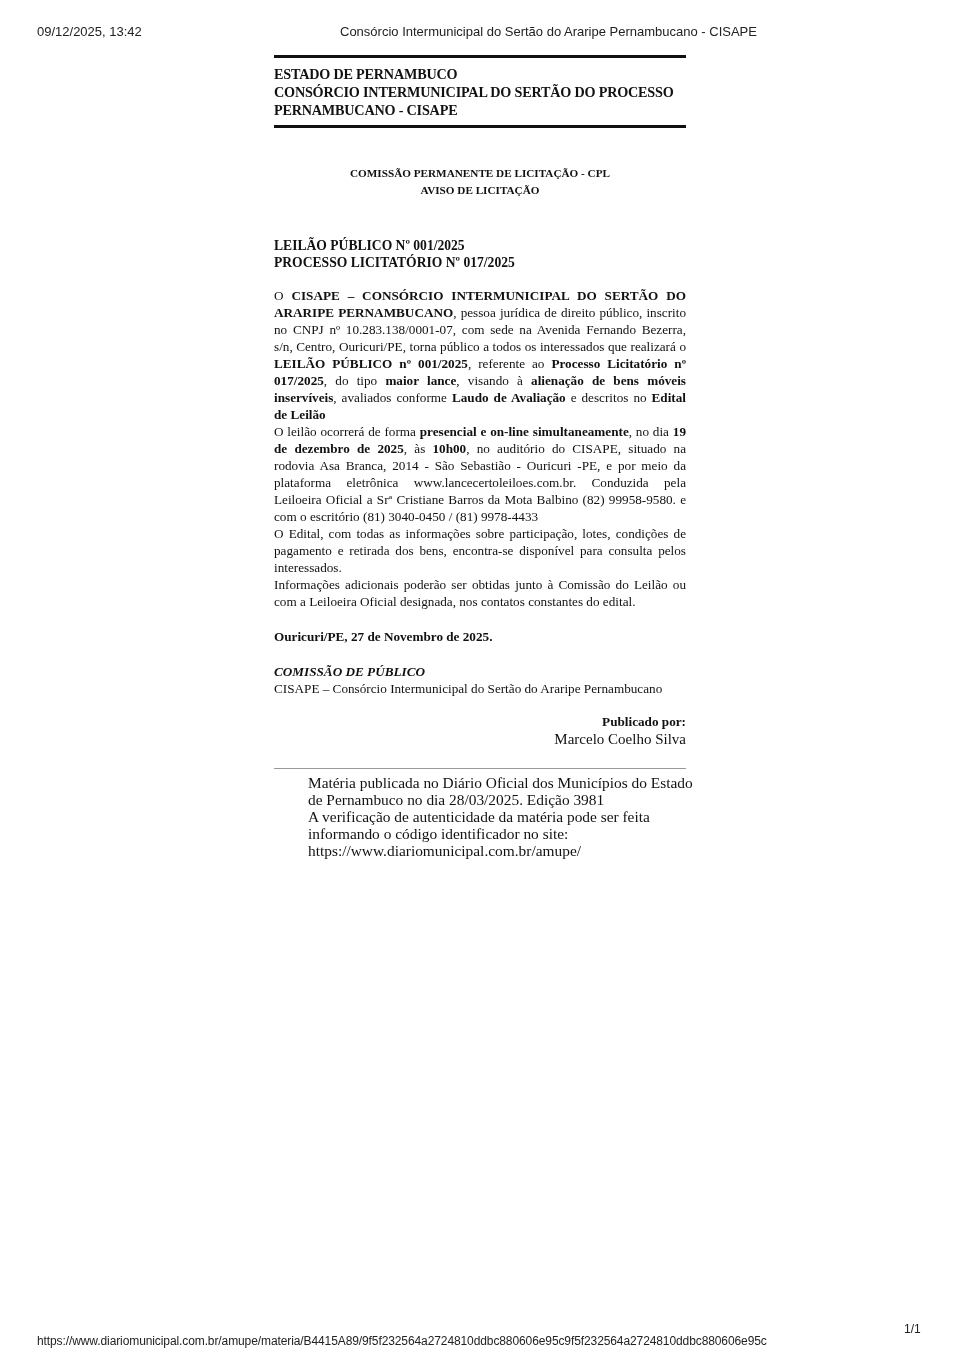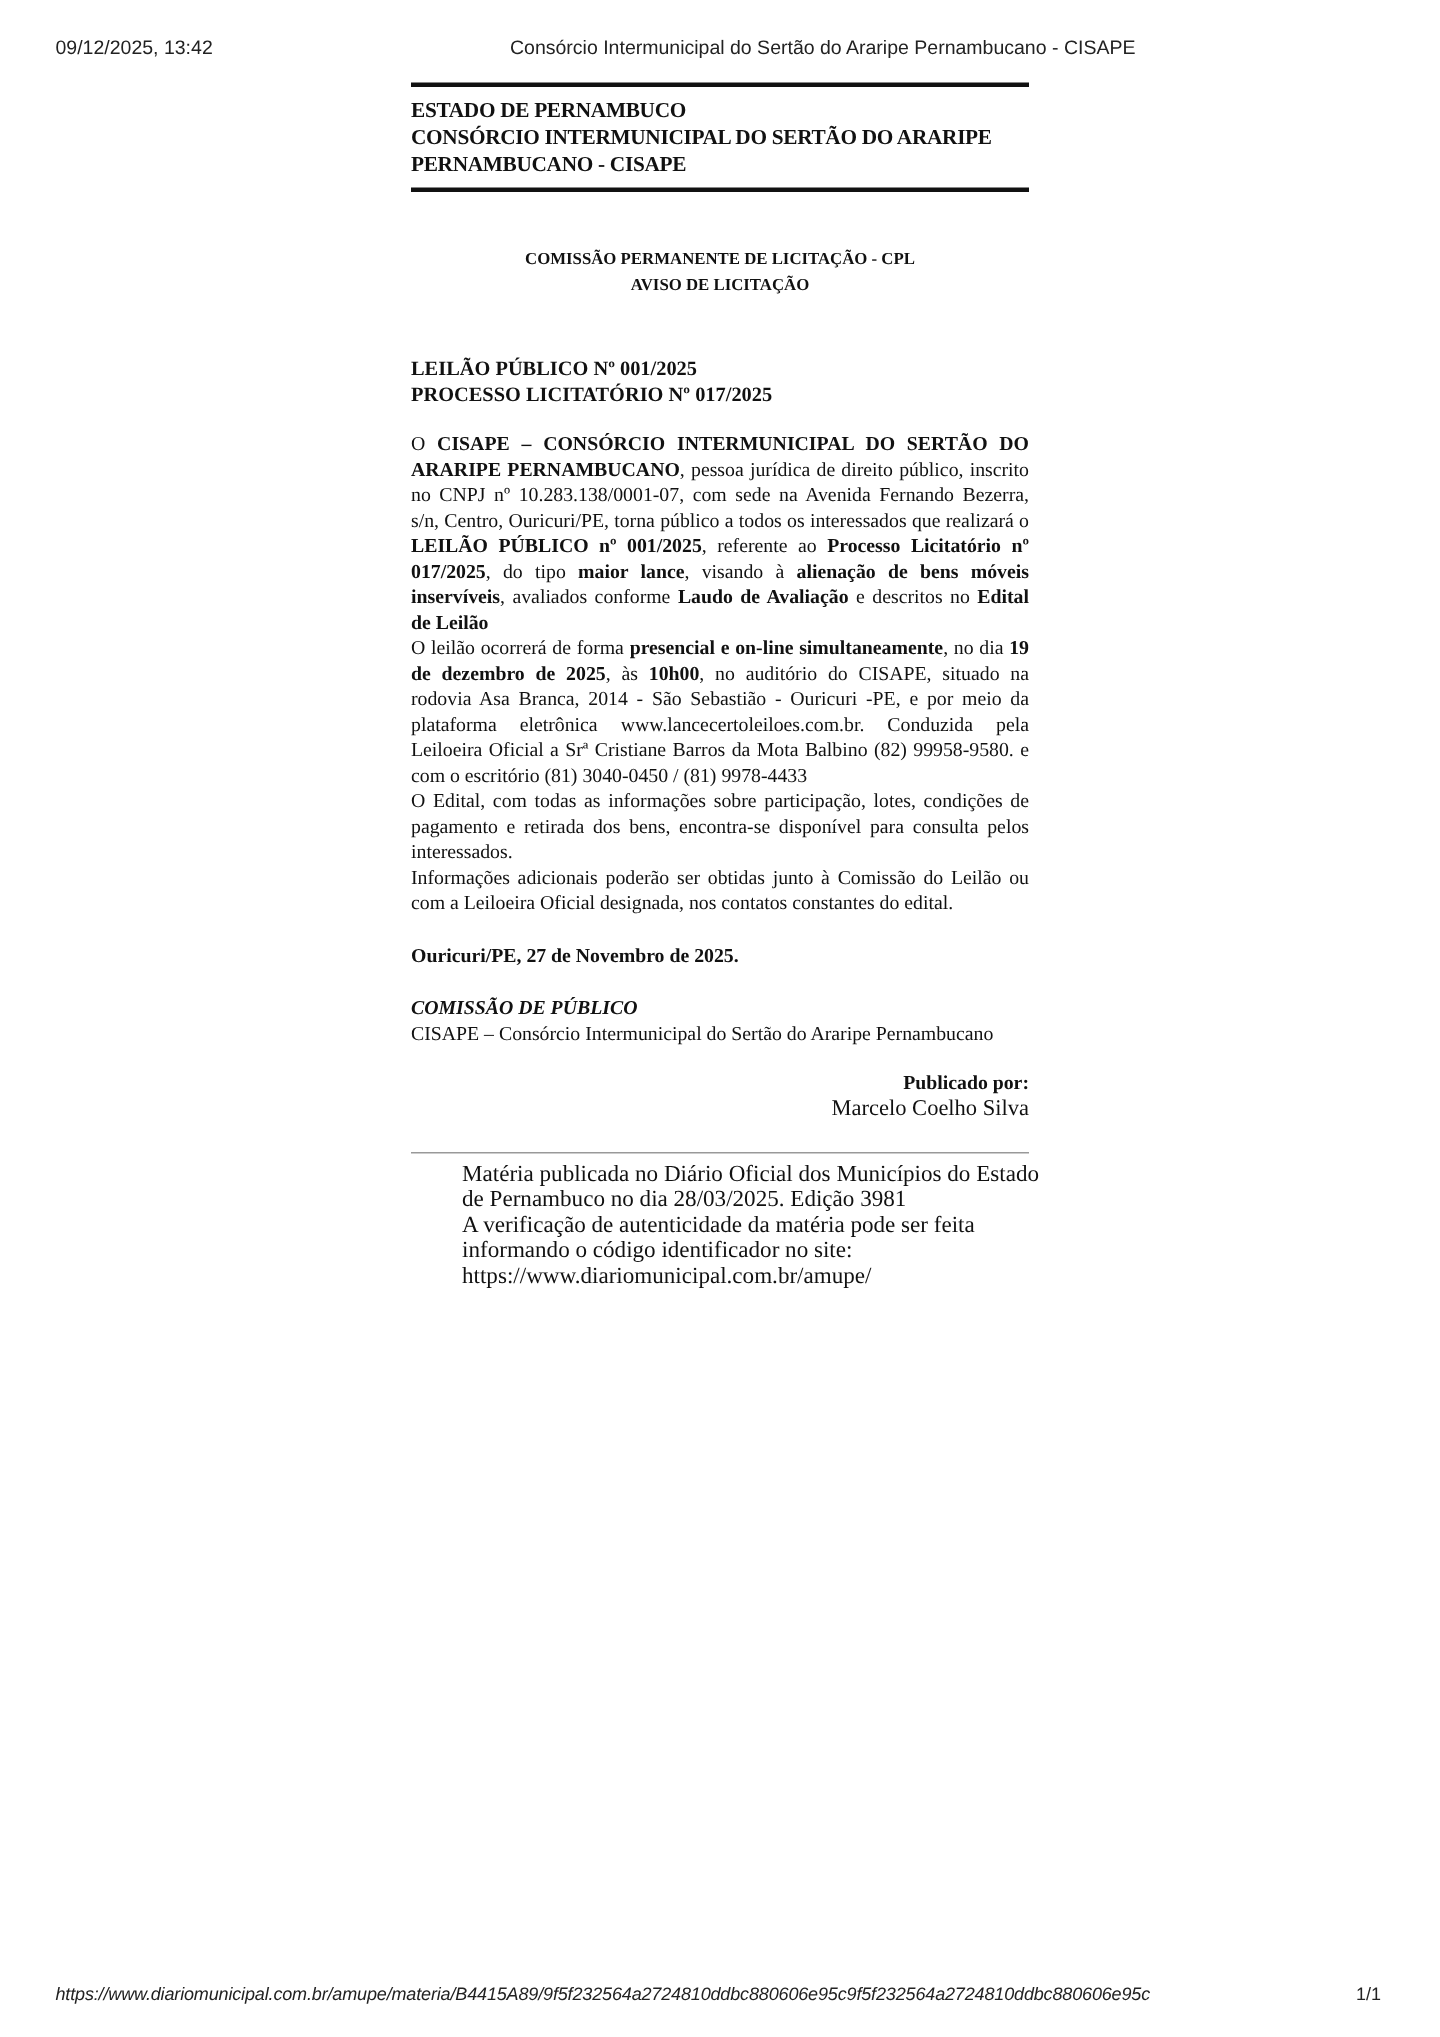--- a/index.html
+++ b/index.html
@@ -10,21 +10,21 @@
   .print-header {
     position: absolute; top: 24px; left: 0; width: 776px; height: 18px;
     font-family: "Liberation Sans", sans-serif; font-size: 13px; color: #222;
   }
   .print-header .date { position: absolute; left: 37px; top: 0; }
   .print-header .title { position: absolute; left: 340px; top: 0; }
   .print-footer {
     position: absolute; top: 1322px; left: 0; width: 960px; height: 18px;
     font-family: "Liberation Sans", sans-serif; font-size: 12px; color: #222;
   }
-  .print-footer .url { position: absolute; left: 37px; top: 0; letter-spacing: -0.1px; font-style: italic; }
+  .print-footer .url { position: absolute; left: 37px; top: 12px; letter-spacing: -0.1px; }
   .print-footer .page { position: absolute; left: 904px; top: 0; }
 
   .doc {
     position: absolute; left: 274px; top: 55px; width: 412px;
     font-family: "Liberation Serif", serif; font-size: 13.2px; line-height: 17px;
   }
   .rule-thick { height: 3px; background: #111; }
   .masthead {
     font-weight: bold; font-size: 14.2px; line-height: 18px;
     padding: 7px 0 6px 0;
@@ -59,21 +59,21 @@
 
 <div class="print-header">
   <span class="date">09/12/2025, 13:42</span>
   <span class="title">Consórcio Intermunicipal do Sertão do Araripe Pernambucano - CISAPE</span>
 </div>
 
 <div class="doc">
   <div class="rule-thick"></div>
   <div class="masthead">
     <div>ESTADO DE PERNAMBUCO</div>
-    <div>CONSÓRCIO INTERMUNICIPAL DO SERTÃO DO ARARIPE</div>
+    <div>CONSÓRCIO INTERMUNICIPAL DO SERTÃO DO PROCESSO</div>
     <div>PERNAMBUCANO - CISAPE</div>
   </div>
   <div class="rule-thick"></div>
 
   <div class="commission">
     <div>COMISSÃO PERMANENTE DE LICITAÇÃO - CPL</div>
     <div>AVISO DE LICITAÇÃO</div>
   </div>
 
   <div class="titles">

